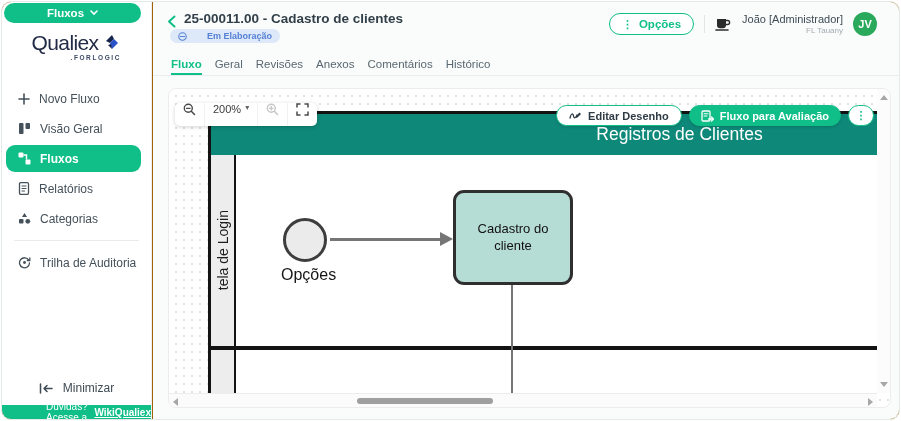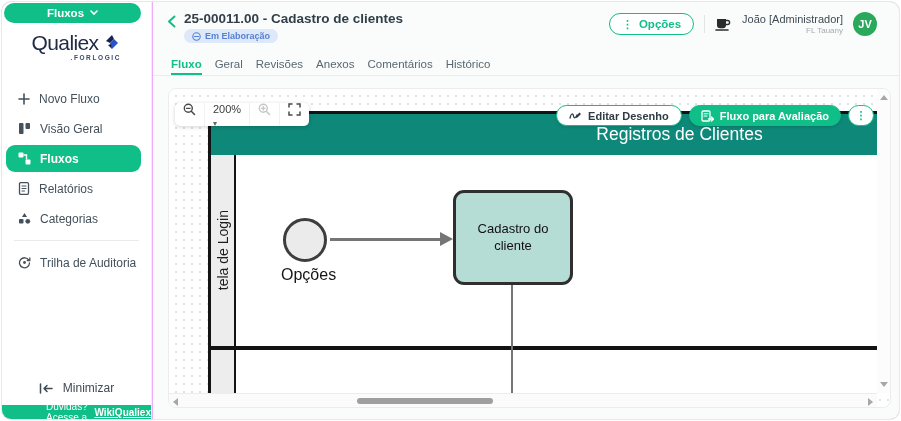--- a/index.html
+++ b/index.html
@@ -1,18 +1,18 @@
 <!DOCTYPE html>
 <html><head>
 <meta charset="utf-8">
 <style>
   * { box-sizing: border-box; margin: 0; padding: 0; }
   html,body { width: 901px; height: 421px; font-family: "Liberation Sans", sans-serif; background:#fff; }
   .window { position:relative; width:899px; height:419px; margin:1px 0 0 1px; border:1px solid #e4ebe7;
-            border-radius:10px; overflow:hidden; background:#f0abfc; }
+            border-radius:10px; overflow:hidden; background:#a16207; }
 
   
   .sidebar { position:absolute; left:0; top:0; bottom:0; width:150px; background:#fff; border-right:1px solid #efefef; }
   .ws-pill { position:absolute; left:2px; top:1px; width:137px; height:20px; background:#10bf87; border-radius:11px;
              color:#fff; font-size:11.5px; font-weight:bold; display:flex; align-items:center; justify-content:center; gap:6px; cursor:pointer; }
   .logo { position:absolute; top:29px; left:0; right:0; text-align:center; }
   .brand-row { display:flex; align-items:center; justify-content:center; gap:3px; }
   .brand { font-size:21px; font-weight:normal; color:#222b46; letter-spacing:-0.6px; }
   .logo-sub { font-size:6.5px; font-weight:bold; color:#3c4a66; letter-spacing:1.6px; text-align:right; margin:-1px 30px 0 0; }
   .nav { position:absolute; top:80px; left:0; right:0; }
@@ -24,22 +24,22 @@
   .minimize { position:absolute; bottom:24px; left:0; right:0; display:flex; align-items:center; justify-content:center;
               gap:10px; font-size:12px; color:#3e4a54; cursor:pointer; }
   .side-footer { position:absolute; bottom:0; left:0; right:0; height:14px; background:#10bf87; color:#fff;
                  font-size:10px; display:flex; align-items:center; justify-content:center; gap:3px;padding-left:44px; }
   .side-footer a { color:#fff; font-weight:bold; text-decoration:underline; cursor:pointer; }
 
   
   .main { position:absolute; left:151px; top:0; right:0; bottom:0; background:#f9fcfb; }
   .back-btn { position:absolute; left:14px; top:13px; cursor:pointer; display:flex; }
   .page-title { position:absolute; left:31px; top:9px; font-size:13.5px; font-weight:bold; color:#323f49; }
-  .status-badge { position:absolute; left:31px; top:27px; height:14px; border-radius:8px; background:#dde8f8;
-                  color:#5580d5; font-size:9px; font-weight:bold; display:inline-flex; align-items:center; gap:4px; padding:0 8px; }
+  .status-badge { position:absolute; left:17px; top:27px; height:14px; border-radius:8px; background:#dde8f8;
+                  color:#5580d5; font-size:9px; font-weight:bold; display:inline-flex; align-items:center; gap:20px; padding:0 8px; }
   .topbar-right { position:absolute; right:22px; top:10px; display:flex; align-items:center; gap:10px; }
   .options-btn { height:22px; border:1px solid #10bf87; border-radius:12px; background:#fff; color:#10bf87;
                  font-size:11.5px; font-weight:bold; display:flex; align-items:center; gap:6px; padding:0 12px; cursor:pointer; }
   .kebab-glyph { font-size:11px; line-height:1; }
   .vdiv { width:1px; height:18px; background:#e3e3e3; }
   .cup-btn { display:flex; cursor:pointer; }
   .user-block { text-align:right; line-height:1.2; }
   .user-name { font-size:11px; color:#3f4b55; }
   .user-org { font-size:8px; color:#a3abb1; }
   .avatar { width:24px; height:24px; border-radius:50%; background:#2aa95d; color:#fff; font-size:11px; font-weight:bold;
@@ -73,21 +73,21 @@
   .flow-line { position:absolute; left:161px; top:149px; width:111px; height:3px; background:#757575; z-index:2; }
   .flow-arrowhead { position:absolute; left:271px; top:143px; width:0; height:0; border-left:13px solid #757575;
                     border-top:7px solid rgba(0,0,0,0); border-bottom:7px solid rgba(0,0,0,0); z-index:2; }
   .task-node { position:absolute; left:284px; top:101px; width:120px; height:95px; background:#b6dcd6;
                border:3px solid #2f2f2f; border-radius:11px; display:flex; align-items:center; justify-content:center;
                text-align:center; font-size:13px; color:#111; padding:0 10px; line-height:1.25; z-index:2; cursor:pointer; }
   .connector-down { position:absolute; left:342px; top:196px; width:2px; height:112px; background:#757575; z-index:1; }
 
   .ztoolbar { position:absolute; left:6px; top:14px; height:23px; background:#fff; border-radius:5px;
               box-shadow:0 1px 4px rgba(0,0,0,.18); display:flex; align-items:center; z-index:6; }
-  .zseg { display:flex; gap:4px; padding:0 8px; height:100%; border-right:1px solid #f1f1f1; cursor:pointer;flex-direction:column; }
+  .zseg { display:flex; gap:4px; padding:0 8px; height:100%; border-right:1px solid #f1f1f1; cursor:pointer; }
   .zseg:last-child { border-right:none; }
   .zoom-level { font-size:11px; color:#3c3c3c; }
   .zcaret { font-size:8px; color:#666; }
 
   .actions { position:absolute; right:16px; top:16px; display:flex; gap:7px; z-index:6; }
   .btn-edit { height:21px; background:#fff; border:1.5px solid #10bf87; border-radius:12px; display:flex; align-items:center;
               gap:6px; padding:0 12px; font-size:11px; color:#2f3b45; font-weight:bold; cursor:pointer; box-shadow:0 1px 3px rgba(0,0,0,.12); }
   .btn-send { height:21px; background:#10bf87; border:1.5px solid #10bf87; border-radius:12px; display:flex; align-items:center;
               gap:6px; padding:0 11px; font-size:11px; color:#fff; font-weight:bold; cursor:pointer; box-shadow:0 1px 3px rgba(0,0,0,.15); }
   .btn-more { height:21px; width:26px; background:#fff; border:1.5px solid #10bf87; border-radius:12px; color:#10bf87;

